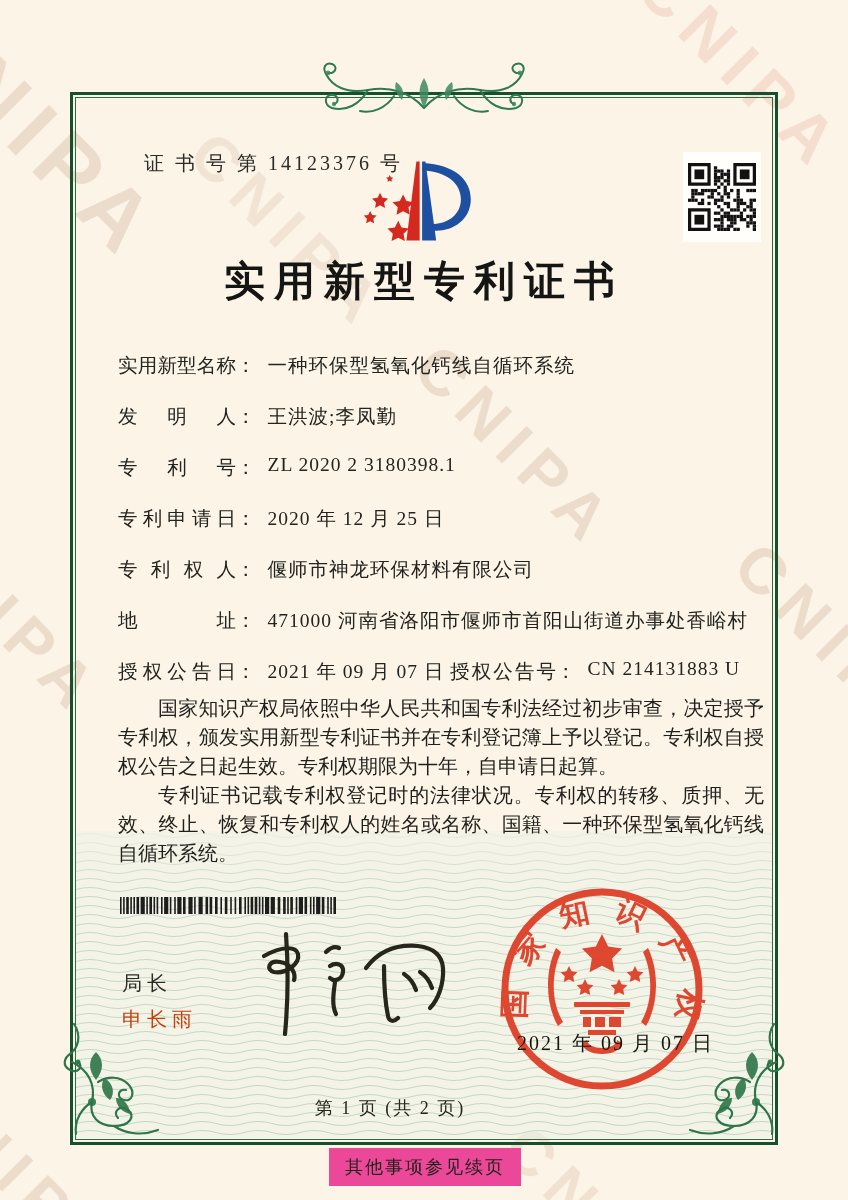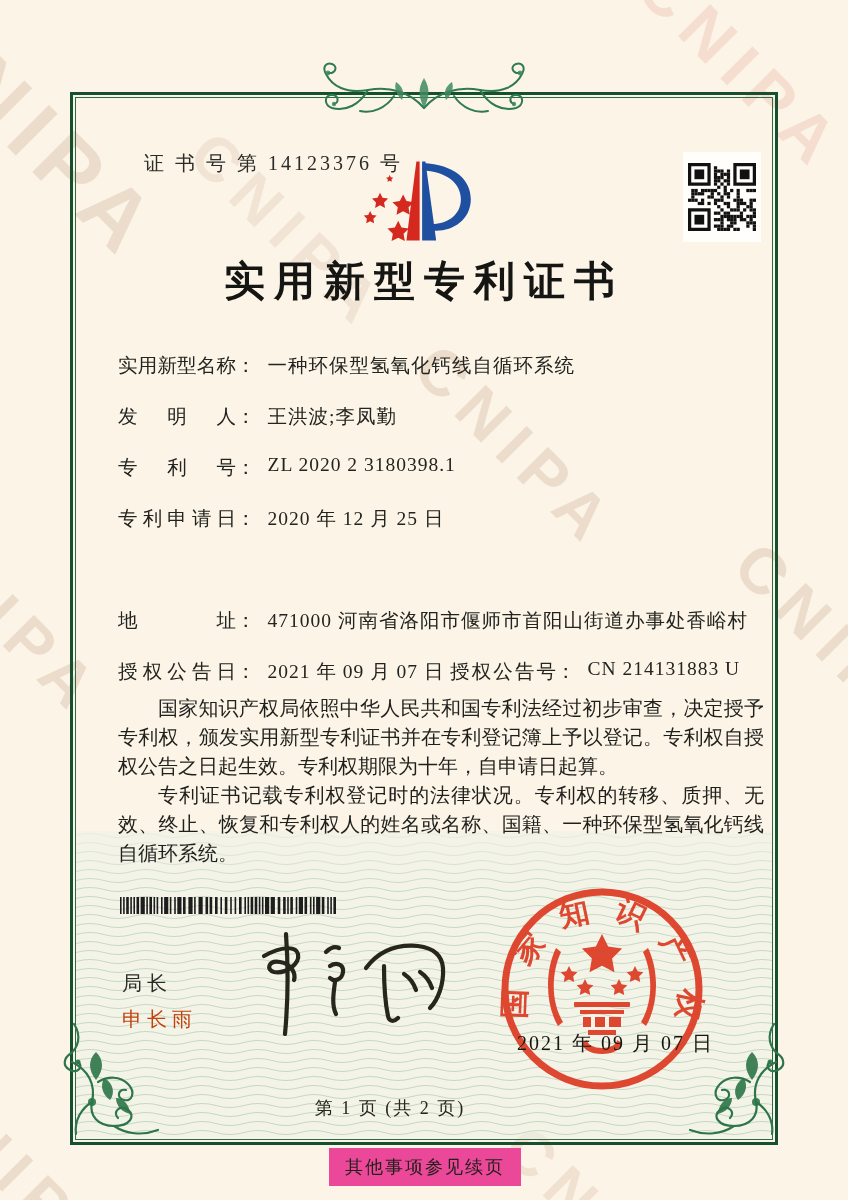--- a/index.html
+++ b/index.html
@@ -312,20 +312,23 @@
   </div>
   <div class="field" style="top:403px;">
     <span class="flabel">发明人</span><span class="fcolon">：</span><span class="fvalue">王洪波;李凤勤</span>
   </div>
   <div class="field" style="top:454px;">
     <span class="flabel">专利号</span><span class="fcolon">：</span><span class="fvalue">ZL 2020 2 3180398.1</span>
   </div>
   <div class="field" style="top:505px;">
     <span class="flabel">专利申请日</span><span class="fcolon">：</span><span class="fvalue">2020 年 12 月 25 日</span>
   </div>
+  <div class="field" style="top:556px;">
+    <span class="flabel">专利权人</span><span class="fcolon">：</span><span class="fvalue">偃师市神龙环保材料有限公司</span>
+  </div>
   <div class="field" style="top:607px;">
     <span class="flabel">地址</span><span class="fcolon">：</span><span class="fvalue">471000 河南省洛阳市偃师市首阳山街道办事处香峪村</span>
   </div>
   <div class="field" style="top:658px;">
     <span class="flabel">授权公告日</span><span class="fcolon">：</span><span class="fvalue">2021 年 09 月 07 日</span>
     <span class="field2">
       <span class="flabel">授权公告号</span><span class="fcolon">：</span><span class="fvalue">CN 214131883 U</span>
     </span>
   </div>
 

